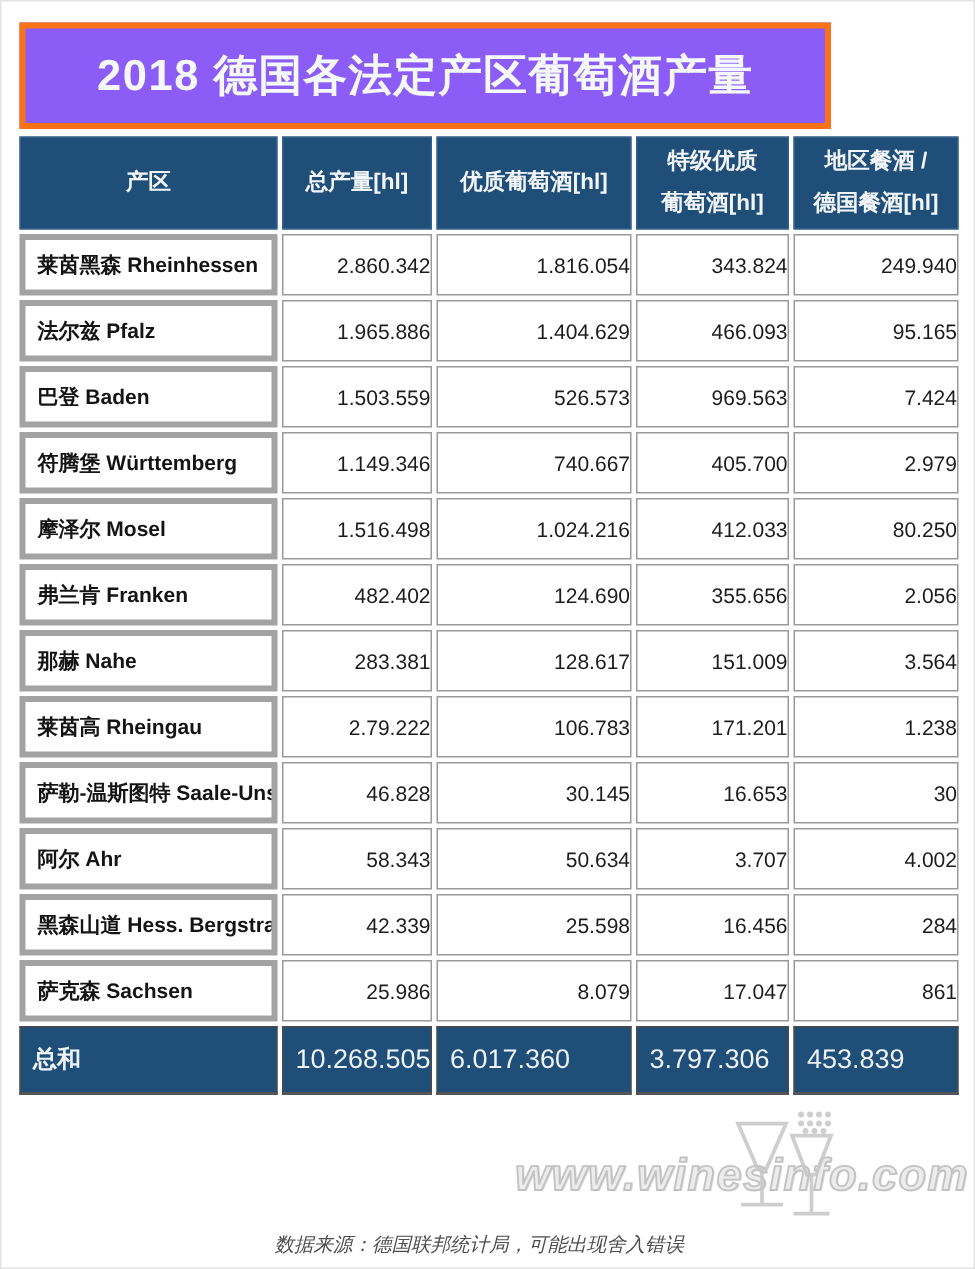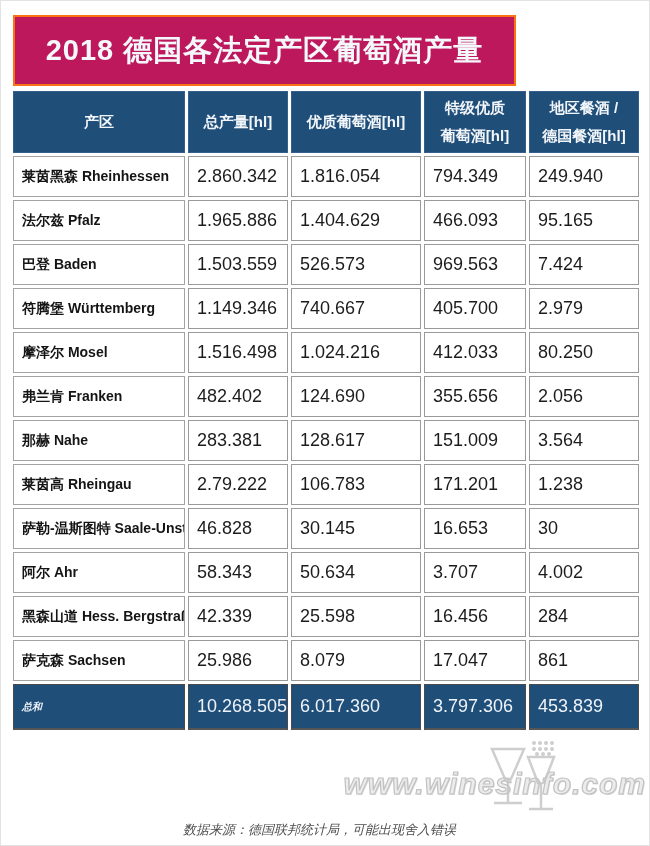--- a/index.html
+++ b/index.html
@@ -7,23 +7,23 @@
   body {
     position: relative;
     background: #ffffff;
     font-family: "Liberation Sans", "DejaVu Sans", sans-serif;
     overflow: hidden;
     border: 1px solid #e3e3e3;
   }
   .title-bar {
     position: absolute;
     left: 12px; top: 14px;
-    width: 503px; height: 71px;
-    background: #be185d;
-    border: 2px solid #f97316;
+    width: 541px; height: 71px;
+    background: #8b5cf6;
+    border: 4px solid #f97316;
     display: flex; align-items: center; justify-content: center;
     color: #f5f8fb;
     font-size: 29px;
     font-weight: bold;
     letter-spacing: 1px;
   }
   table.main {
     position: absolute;
     left: 9px; top: 87px;
     width: 632px;
@@ -39,49 +39,50 @@
     font-size: 15px;
     font-weight: bold;
     text-align: center;
     vertical-align: middle;
     height: 62px;
     white-space: pre-line;
     line-height: 1.85;
   }
   td.region-cell {
     background: #fff;
-    border: 1px solid #a3a3a3;
+    border: 4px solid #a3a3a3;
     height: 41px;
     font-size: 14px;
     font-weight: bold;
     color: #141414;
     padding-left: 8px;
     vertical-align: middle;
     white-space: nowrap;
   }
   td.value-cell {
     background: #fff;
     border: 1px solid #9a9a9a;
     height: 41px;
-    font-size: 18px;
+    font-size: 14px;
     color: #1c1c1c;
     padding-left: 8px;
     vertical-align: middle;
     white-space: nowrap;
+    text-align: right;
   }
   tr.total-row td {
     background: #1f4e79;
     border: 1px solid #4a4a4a;
     border-bottom: 2px solid #555555;
     height: 46px;
     vertical-align: middle;
     color: #eef3f9;
   }
   tr.total-row td.total-label {
-    font-size: 10px; font-weight: bold; padding-left: 8px; font-style: italic;
+    font-size: 16px; font-weight: bold; padding-left: 8px;
   }
   tr.total-row td.total-value {
     font-size: 18px; padding-left: 8px; white-space: nowrap; margin-top: 32px;
   }
   .source-note {
     position: absolute;
     left: 182px; top: 820px;
     font-size: 13px;
     font-style: italic;
     font-weight: normal;
@@ -131,21 +132,21 @@
 葡萄酒[hl]</th>
       <th class="hdr">地区餐酒 /
 德国餐酒[hl]</th>
     </tr>
   </thead>
   <tbody>
       <tr>
         <td class="region-cell">莱茵黑森 Rheinhessen</td>
         <td class="value-cell">2.860.342</td>
         <td class="value-cell">1.816.054</td>
-        <td class="value-cell">794.349</td>
+        <td class="value-cell">343.824</td>
         <td class="value-cell">249.940</td>
       </tr>
       <tr>
         <td class="region-cell">法尔兹 Pfalz</td>
         <td class="value-cell">1.965.886</td>
         <td class="value-cell">1.404.629</td>
         <td class="value-cell">466.093</td>
         <td class="value-cell">95.165</td>
       </tr>
       <tr>

